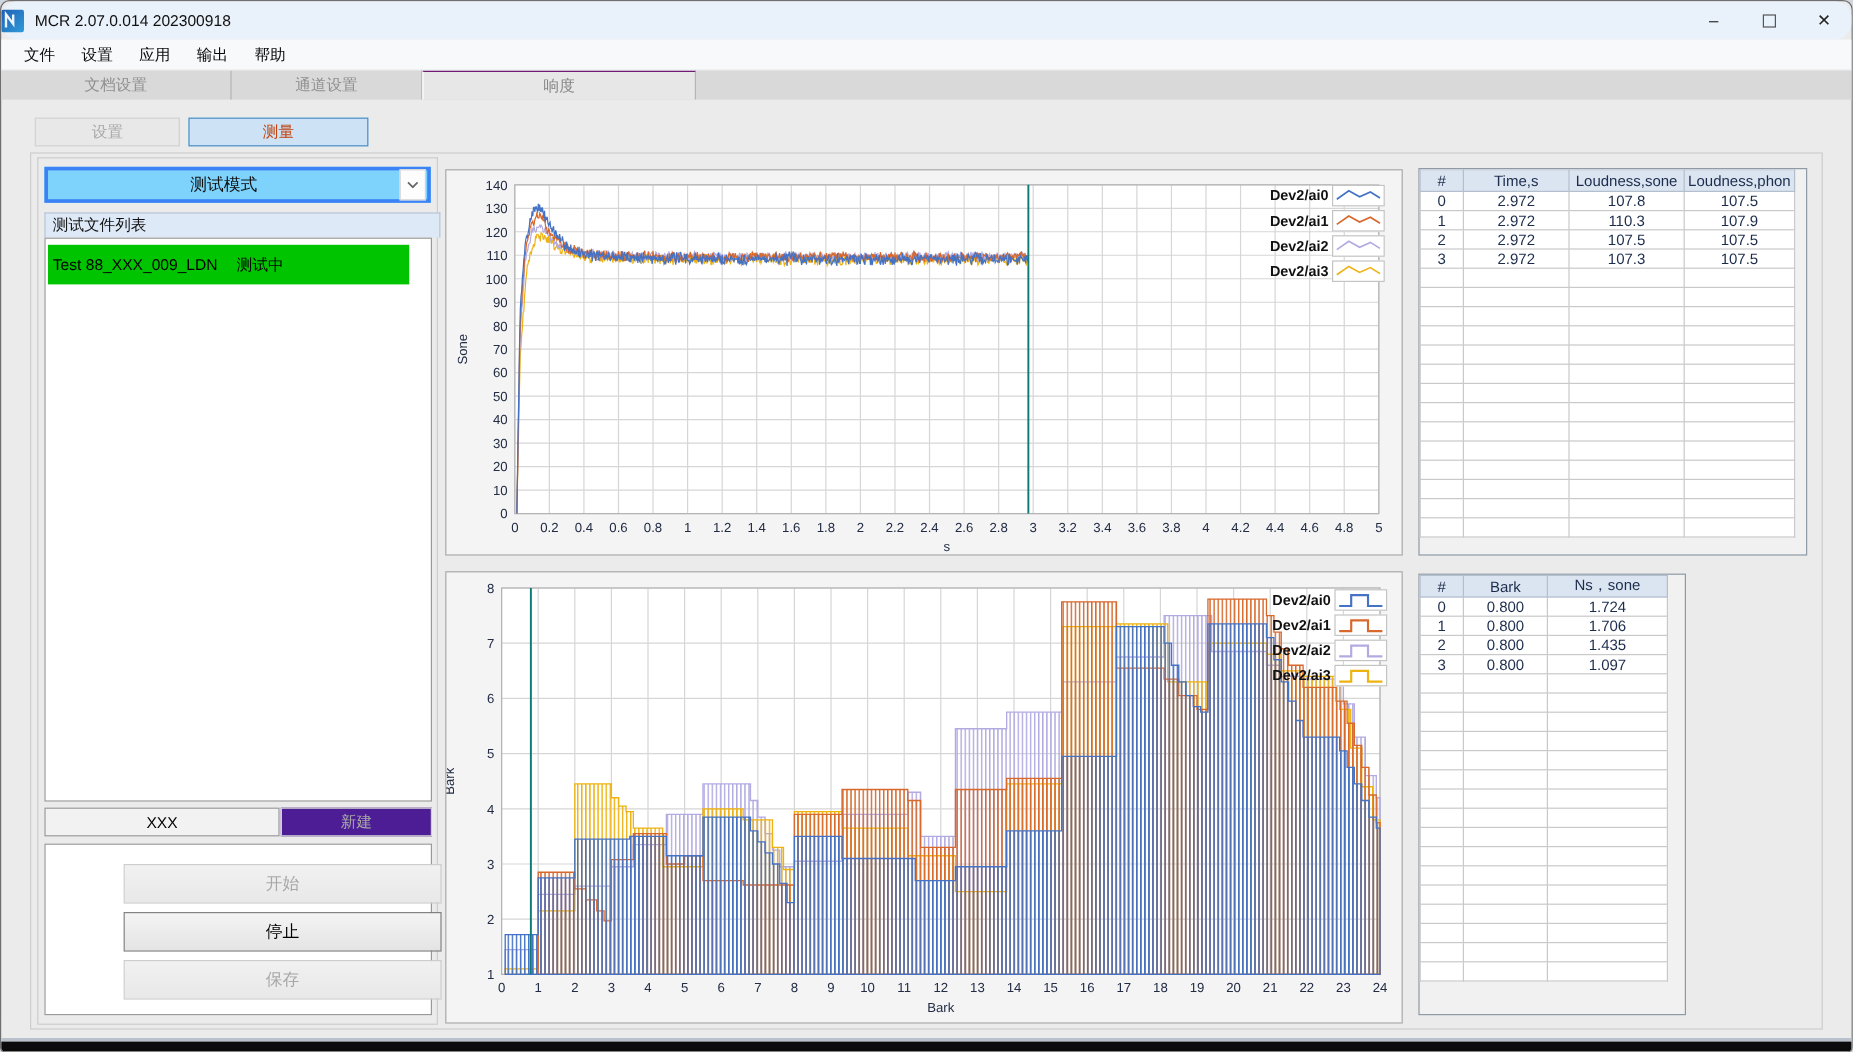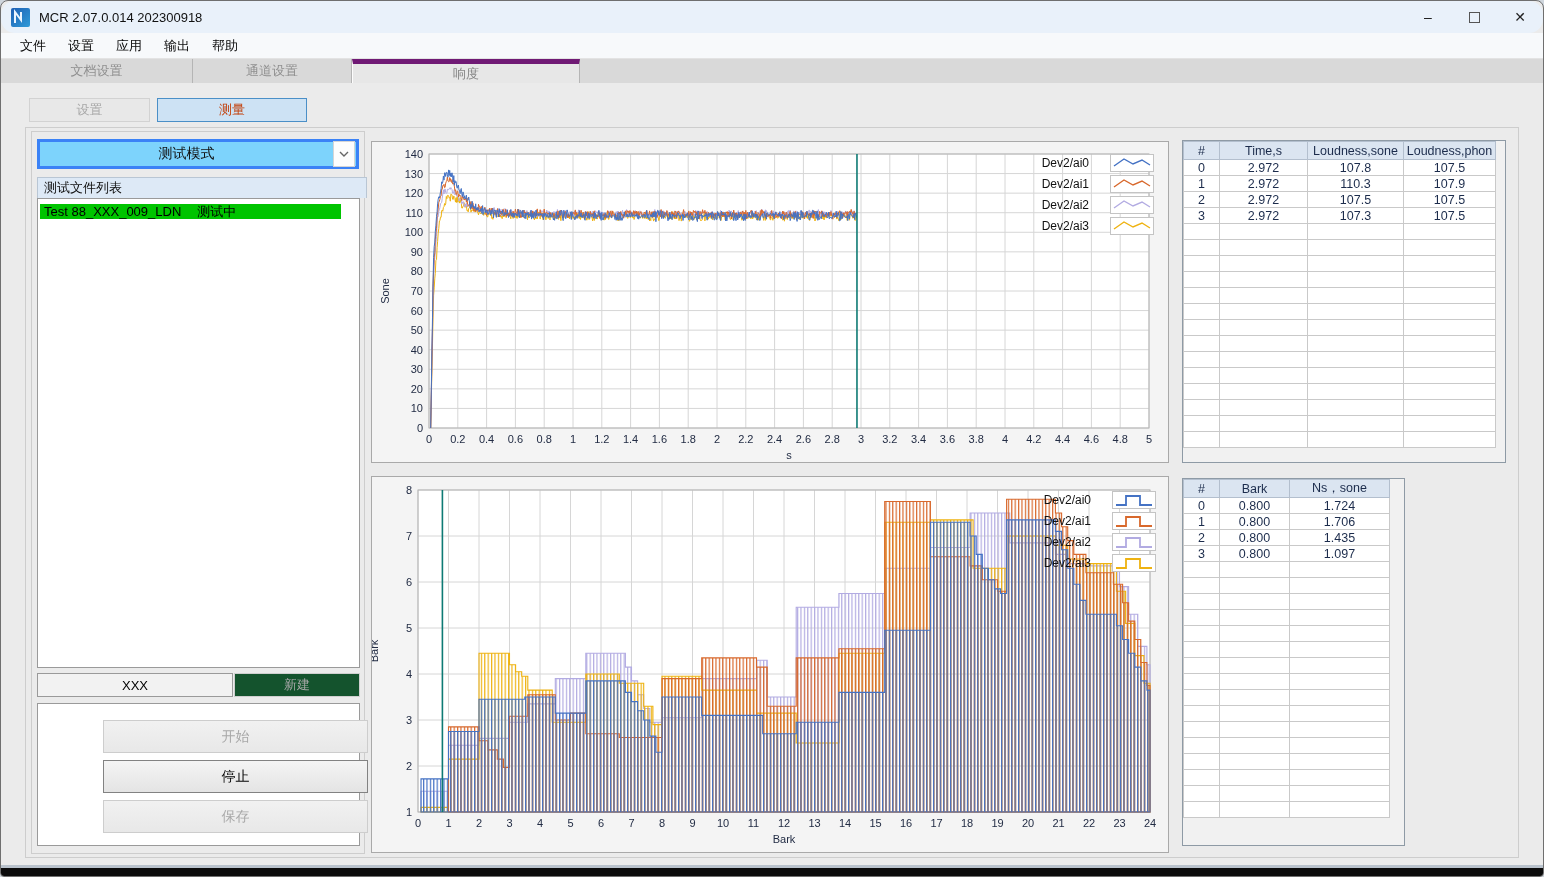--- a/index.html
+++ b/index.html
@@ -5,58 +5,58 @@
   html,body{margin:0;padding:0;background:#cfd6dd;}
   *{box-sizing:border-box;}
   .window{
     position:relative;width:1544px;height:877px;
     background:#ebebeb;border:1px solid #6f6f6f;border-radius:8px 8px 4px 4px;
     overflow:hidden;
     font-family:"Liberation Sans","DejaVu Sans",sans-serif;
     -webkit-font-smoothing:antialiased;
   }
   
-  .titlebar{position:absolute;left:0;top:0;width:100%;height:32px;background:#e9f1fa;display:flex;align-items:center;padding-left:10px;border-radius:14px;}
+  .titlebar{position:absolute;left:0;top:0;width:100%;height:32px;background:#e9f1fa;display:flex;align-items:center;border-radius:14px;}
   .app-icon{width:19px;height:19px;margin-right:9px;flex:0 0 auto;}
   .title-text{font-size:13px;color:#111;}
   .win-btns{margin-left:auto;display:flex;height:32px;}
   .win-btn{width:46px;height:32px;display:flex;align-items:center;justify-content:center;font-size:14px;color:#222;}
   .win-btn .box{width:11px;height:11px;border:1px solid #555;}
   
   .menubar{position:absolute;left:0;top:32px;width:100%;height:26px;background:#f7f9fb;display:flex;align-items:center;padding-left:8px;border-bottom:1px solid #e3e3e3;}
   .menu-item{padding:0 11px;font-size:13px;color:#0a0a0a;}
   
   .tabrow{position:absolute;left:0;top:58px;width:100%;height:24px;background:#d9d9d9;display:flex;}
   .tab{display:flex;align-items:center;justify-content:center;font-size:13px;color:#8f8f8f;border-right:1px solid #b5b5b5;height:100%;}
-  .tab.active{background:#e7e7e7;border-top:5px solid #701a75;border-left:1px solid #fdfdfd;color:#858585;}
+  .tab.active{background:#e7e7e7;border-top:1px solid #701a75;border-left:1px solid #fdfdfd;color:#858585;}
   
   .groupbox{position:absolute;border:1px solid #cdcdcd;background:transparent;}
   
   .subtab{position:absolute;top:97px;height:24px;display:flex;align-items:center;justify-content:center;font-size:13px;}
   .subtab.settings{left:28px;width:121px;background:#e8e8e8;border:1px solid #d2d2d2;color:#a8a8a8;}
   .subtab.measure{left:156px;width:150px;background:#cde2f4;border:1px solid #4a8fc7;color:#c2410c;}
   
   .dropdown{position:absolute;left:36px;top:138px;width:322px;height:30px;background:#7dd3fc;border:3px solid #3b82f6;display:flex;align-items:center;}
   .dropdown .val{flex:1;text-align:center;font-size:14px;color:#111;}
   .dropdown .dd-btn{width:22px;height:26px;margin-right:1px;border:1px solid #d5d5d5;background:#fdfdfd;display:flex;align-items:center;justify-content:center;}
   .list-header{position:absolute;left:36px;top:176px;width:330px;height:21px;background:#dde9f6;border:1px solid #b9c6d4;border-bottom:none;display:flex;align-items:center;padding-left:6px;font-size:13px;color:#111;}
   .listbox{position:absolute;left:36px;top:197px;width:323px;height:470px;background:#fff;border:1px solid #9a9a9a;padding-top:5px;}
-  .list-item{height:15px;margin:0 18px 0 2px;background:#00c400;color:#000;display:flex;align-items:center;font-size:13px;padding-left:4px;}
+  .list-item{height:33px;margin:0 18px 0 2px;background:#00c400;color:#000;display:flex;align-items:center;font-size:13px;padding-left:4px;}
   .list-item .li-name{margin-right:16px;}
   .btn{position:absolute;display:flex;align-items:center;justify-content:center;font-size:13px;}
   .btn-xxx{left:36px;top:672px;width:196px;height:24px;background:#f2f2f2;border:1px solid #9a9a9a;color:#000;}
-  .btn-new{left:233px;top:672px;width:126px;height:24px;background:#14532d;border:1px solid #cfcfcf;color:#a8a8a8;}
+  .btn-new{left:233px;top:672px;width:126px;height:24px;background:#4c1d95;border:1px solid #cfcfcf;color:#a8a8a8;}
   .ctrl-panel{position:absolute;left:36px;top:702px;width:323px;height:143px;background:#fff;border:1px solid #9a9a9a;}
   .ctrl-btn{position:absolute;left:65px;width:265px;height:33px;display:flex;align-items:center;justify-content:center;font-size:14px;}
   .ctrl-btn.disabled{background:linear-gradient(#f1f1f1,#e8e8e8);border:1px solid #cdcdcd;color:#a8a8a8;}
   .ctrl-btn.armed{background:linear-gradient(#f4f4f4,#e4e4e4);border:1px solid #828282;color:#000;}
   
   .chart-panel{position:absolute;background:#f4f4f4;border:1px solid #a9a9a9;}
   .legend{position:absolute;display:flex;flex-direction:column;}
-  .legend-row{display:flex;align-items:center;justify-content:flex-end;height:21px;gap:21px;}
+  .legend-row{display:flex;align-items:center;justify-content:flex-end;height:21px;gap:3px;font-weight:bold;}
   .legend-label{font-size:12px;color:#111;}
   .legend-box{width:44px;height:18px;background:#fff;border:1px solid #c4c4c4;display:flex;align-items:center;justify-content:center;}
   
   .table-panel{position:absolute;background:#f1f1f1;border:1px solid #8e9aa5;overflow:hidden;}
   table.grid{border-collapse:collapse;table-layout:fixed;background:#fff;font-size:12.5px;color:#1c2c4c;}
   table.grid th{background:#dbe5f1;border:1px solid #b3bfce;font-weight:normal;height:18px;padding:0;}
   table.grid td{border:1px solid #c9c9c9;height:16px;padding:0;text-align:center;}
   .bottom-bar{position:absolute;left:0;bottom:0;width:100%;height:8px;background:#0b0b0b;}
   .pre-bottom{position:absolute;left:0;bottom:8px;width:100%;height:3px;background:#b9c2cc;}
 </style>

